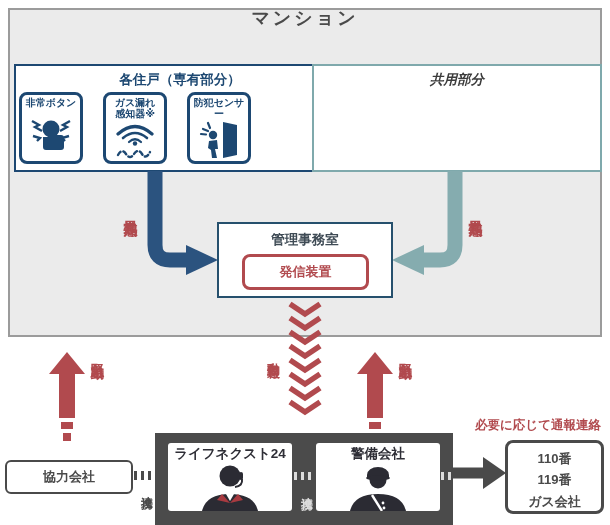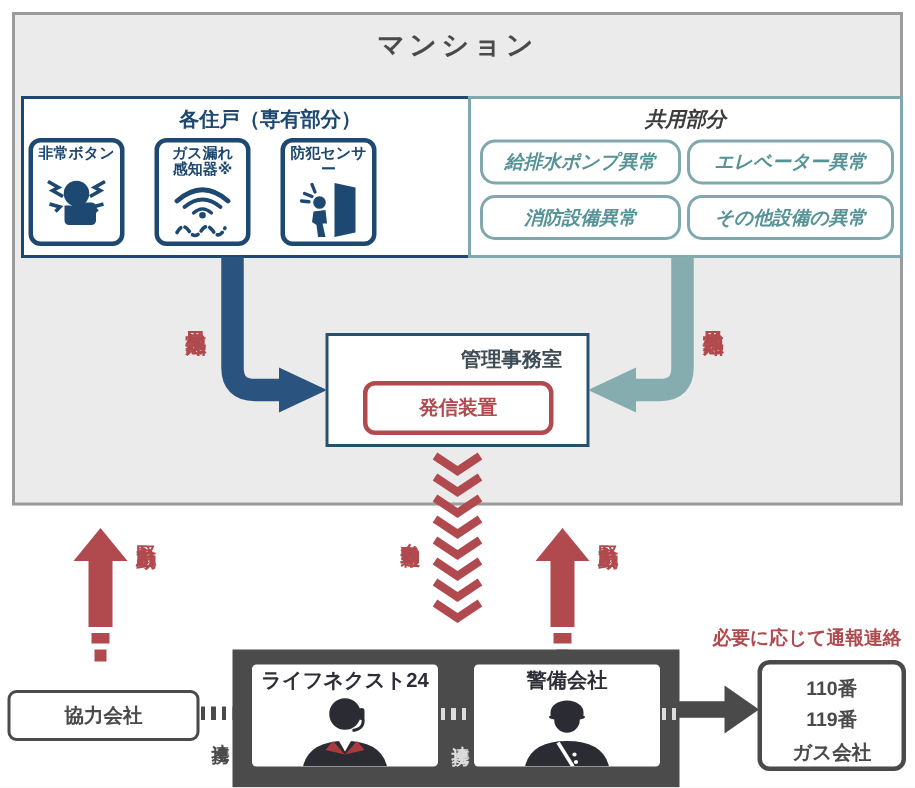--- a/index.html
+++ b/index.html
@@ -2,33 +2,33 @@
 <html><head>
 <meta charset="utf-8">
 <style>
   html,body{margin:0;padding:0;background:#fff;}
   body{font-family:"Liberation Sans","DejaVu Sans",sans-serif;}
   .canvas{position:relative;width:610px;height:525px;background:#ffffff;overflow:hidden;}
   .abs{position:absolute;box-sizing:border-box;}
   .vtext{writing-mode:vertical-rl;text-orientation:upright;font-weight:bold;letter-spacing:1px;}
   .red{color:#b14a4e;}
   .mansion{left:8px;top:8px;width:594px;height:329px;background:#ebebeb;border:2px solid #9b9b9b;}
-  .mansion-title{left:8px;top:18px;width:594px;text-align:center;font-size:18px;font-weight:bold;color:#4a4a4a;letter-spacing:3px;}
+  .mansion-title{left:8px;top:6px;width:594px;text-align:center;font-size:18px;font-weight:bold;color:#4a4a4a;letter-spacing:3px;}
   .unit-box{left:14px;top:64px;width:332px;height:108px;background:#fff;border:2px solid #1d4872;}
   .unit-title{left:0;top:5px;width:100%;text-align:center;font-size:13.5px;font-weight:bold;color:#1d4872;}
   .tiles{left:3px;top:26px;width:272px;display:flex;gap:20px;}
   .tile{width:64px;height:72px;border:3px solid #1d4872;border-radius:8px;background:#fff;display:flex;flex-direction:column;align-items:center;padding-top:2px;box-sizing:border-box;}
   .tile-label{font-size:10px;line-height:1.12;font-weight:bold;color:#1d4872;text-align:center;white-space:pre-line;}
   .tile-icon{flex:1;display:flex;align-items:center;justify-content:center;}
   .common-box{left:312px;top:64px;width:290px;height:108px;background:#fff;border:2px solid #7fa9ac;font-style:italic;}
   .common-title{left:0;top:5px;width:100%;text-align:center;font-size:13.5px;font-weight:bold;color:#3c3c3c;}
   .common-grid{left:6px;top:27px;width:276px;display:grid;grid-template-columns:134px 138px;gap:7px 4px;}
   .common-item{height:30px;border:2px solid #7fa9ac;border-radius:10px;background:#fff;color:#579396;font-size:12.5px;font-weight:bold;display:flex;align-items:center;justify-content:center;box-sizing:border-box;}
   .office-box{left:217px;top:222px;width:176px;height:76px;background:#fff;border:2px solid #26506d;}
-  .office-title{left:0;top:7px;width:100%;text-align:center;font-size:13.5px;font-weight:bold;color:#3f4b55;margin-left:36px;}
+  .office-title{left:0;top:7px;width:100%;text-align:center;font-size:13.5px;font-weight:bold;color:#3f4b55;}
   .device-box{left:23px;top:30px;width:127px;height:36px;border:3px solid #b14a4e;border-radius:8px;color:#b14a4e;font-size:13px;font-weight:bold;display:flex;align-items:center;justify-content:center;}
   .partner-box{left:5px;top:460px;width:128px;height:34px;border:2px solid #4a4a4a;border-radius:6px;background:#fff;color:#4a4a4a;font-size:13px;font-weight:bold;display:flex;align-items:center;justify-content:center;}
   .container{left:155px;top:433px;width:298px;height:92px;background:#4b4b4b;}
   .card{position:absolute;top:10px;width:124px;height:68px;background:#fff;border-radius:3px;overflow:hidden;}
   .card-label{width:100%;text-align:center;font-size:13.5px;font-weight:bold;color:#2e2e36;margin-top:2px;}
   .dash-h{background:repeating-linear-gradient(90deg,#4a4a4a 0 3px,transparent 3px 7px);}
   .dash-h-light{background:repeating-linear-gradient(90deg,#dcdcdc 0 3px,transparent 3px 7px);}
   .recip-box{left:505px;top:440px;width:99px;height:74px;border:3px solid #4a4a4a;border-radius:8px;background:#fff;color:#4a4a4a;font-size:13px;font-weight:bold;text-align:center;white-space:pre-line;line-height:1.65;padding-top:5px;}
   .notify{left:468px;top:417px;width:140px;text-align:center;font-size:12.5px;font-weight:bold;color:#b14a4e;}
 </style>
@@ -91,26 +91,20 @@
             <polygon points="10,21 18,20 19,29 16,29 18,38 13,38 12,30 9,28" fill="#1d4872"></polygon>
           </svg>
         </div>
       </div>
 
     </div>
   </div>
 
   <div class="abs common-box">
     <div class="abs common-title">共用部分</div>
-    <div class="abs common-grid">
-      <div class="common-item">給排水ポンプ異常</div>
-      <div class="common-item">エレベーター異常</div>
-      <div class="common-item">消防設備異常</div>
-      <div class="common-item">その他設備の異常</div>
-    </div>
   </div>
 
   <svg class="abs" style="left:140px;top:171px;" width="90" height="110" viewBox="0 0 90 110">
     <path d="M15,0 V74 Q15,89 30,89 H46" stroke="#2b537f" stroke-width="15" fill="none"></path>
     <polygon points="46,74 78,89 46,104" fill="#2b537f"></polygon>
   </svg>
 
   <svg class="abs" style="left:380px;top:171px;" width="90" height="110" viewBox="0 0 90 110">
     <path d="M75,0 V74 Q75,89 60,89 H44" stroke="#85acaf" stroke-width="15" fill="none"></path>
     <polygon points="44,74 12,89 44,104" fill="#85acaf"></polygon>

